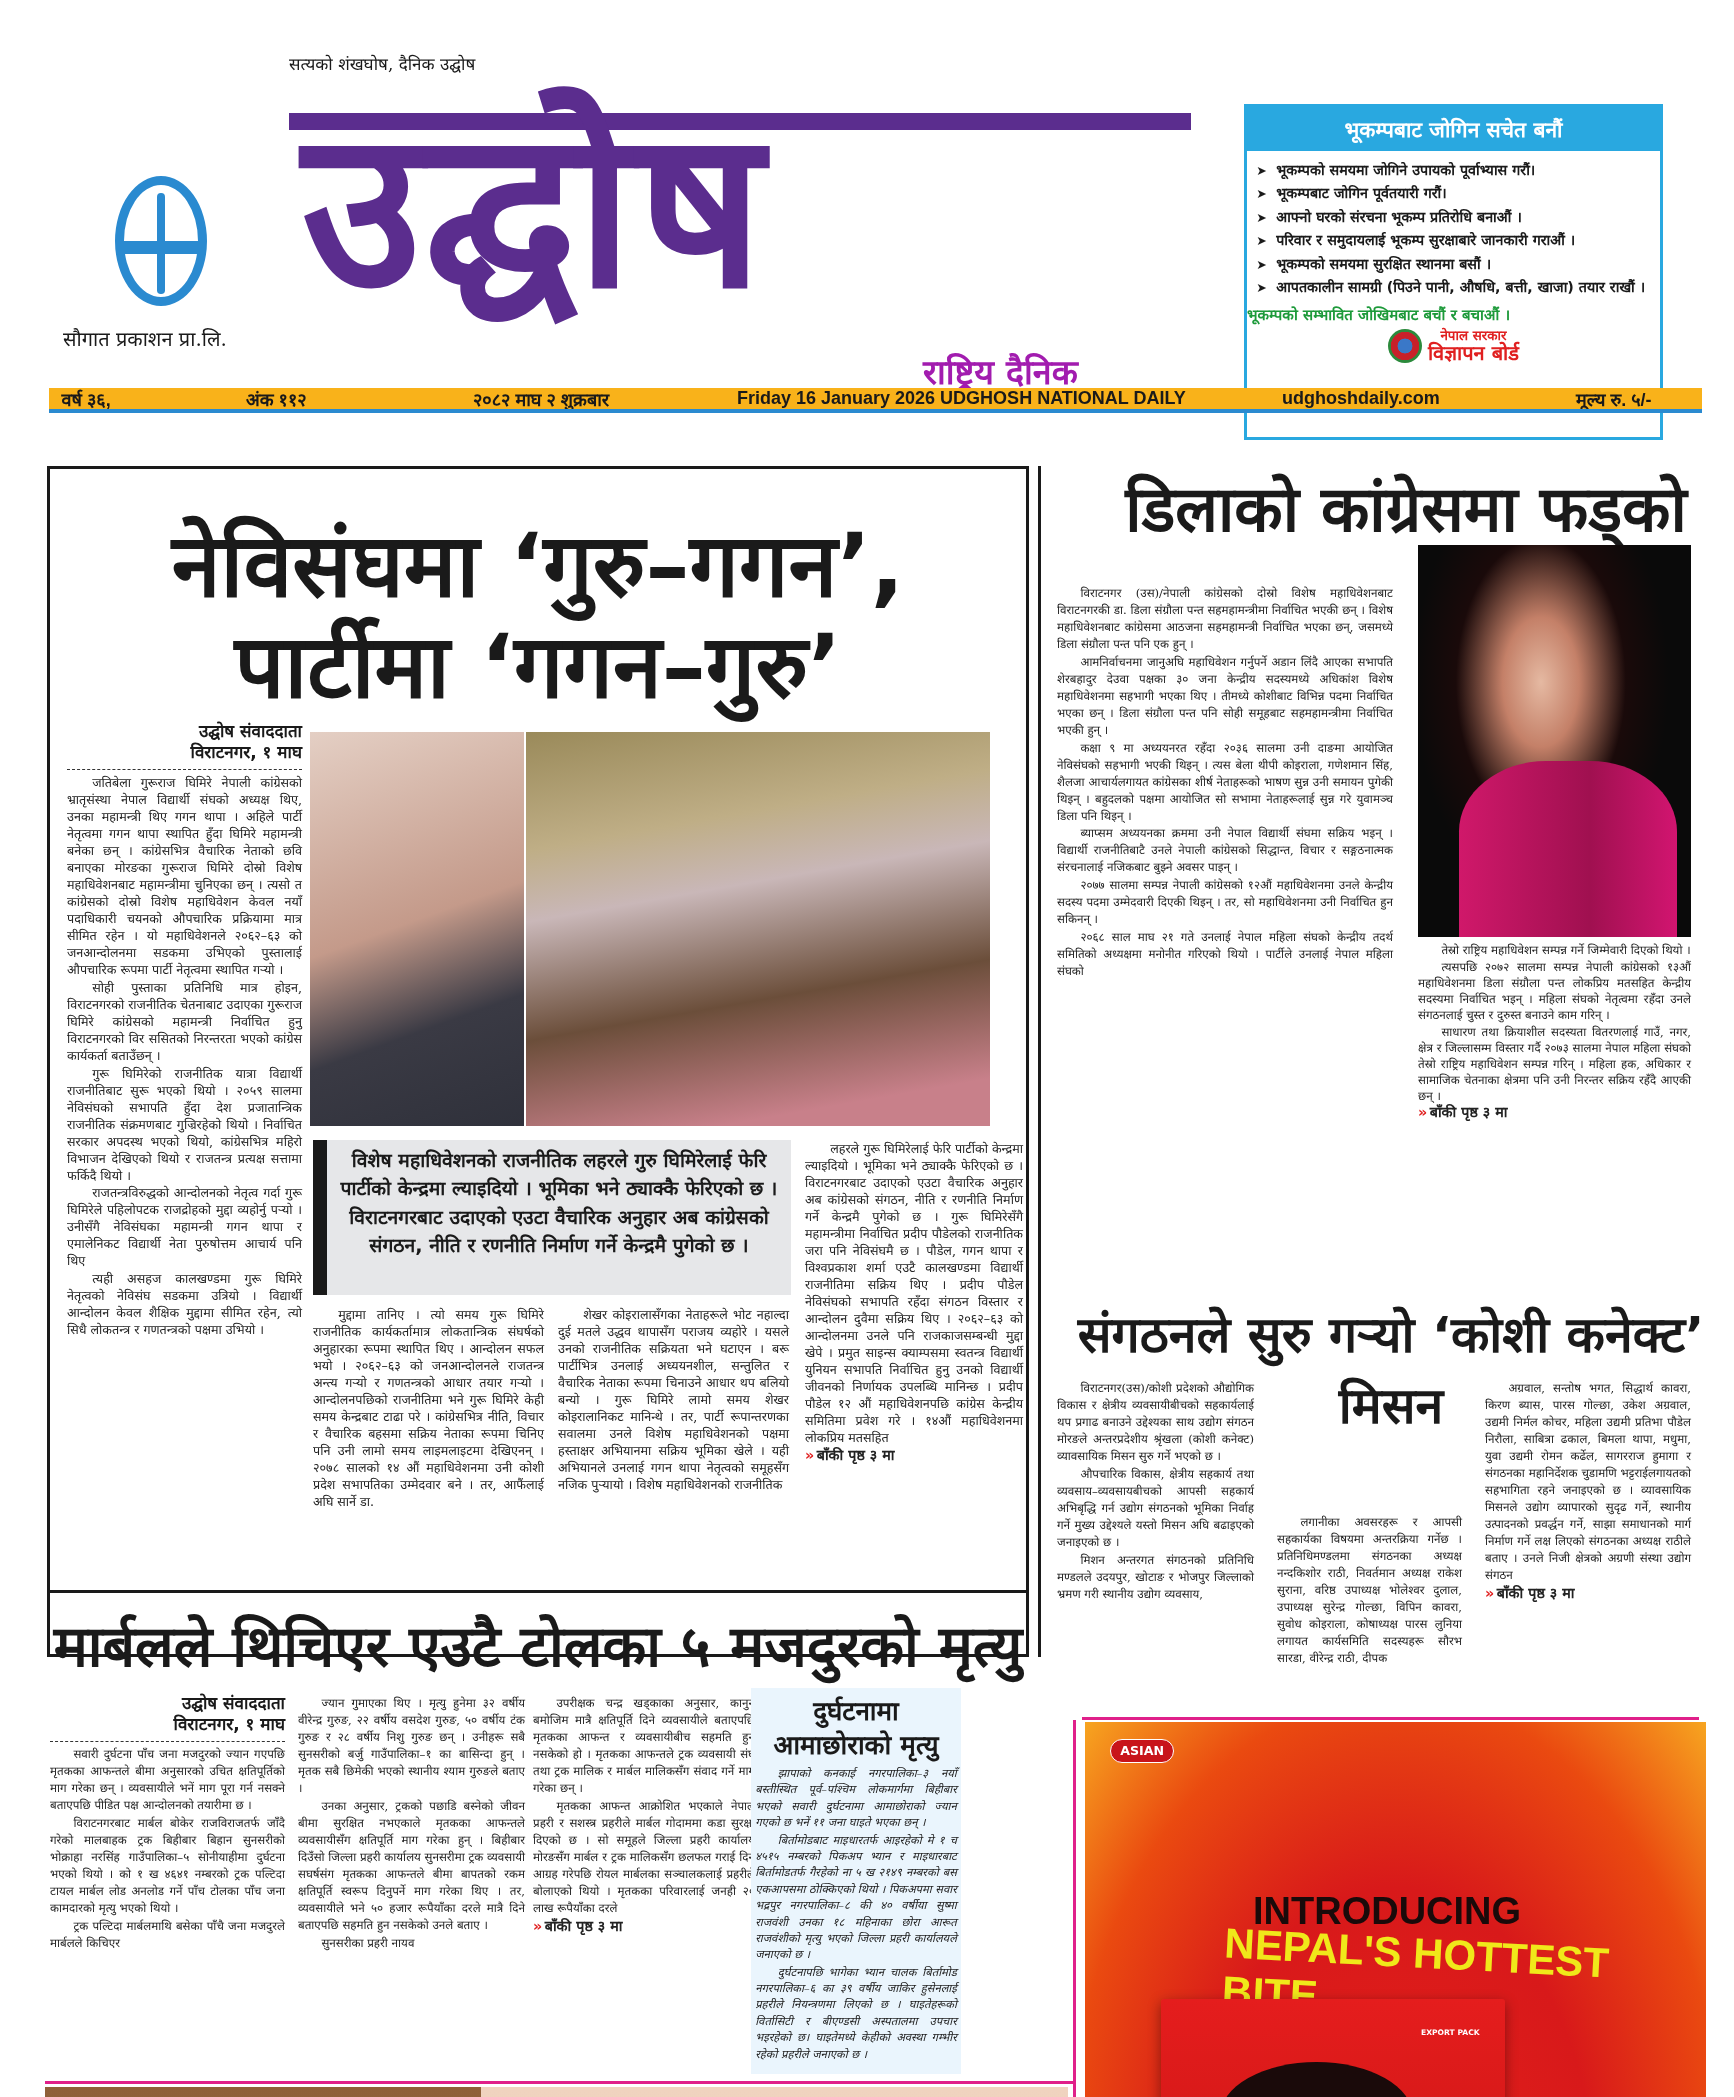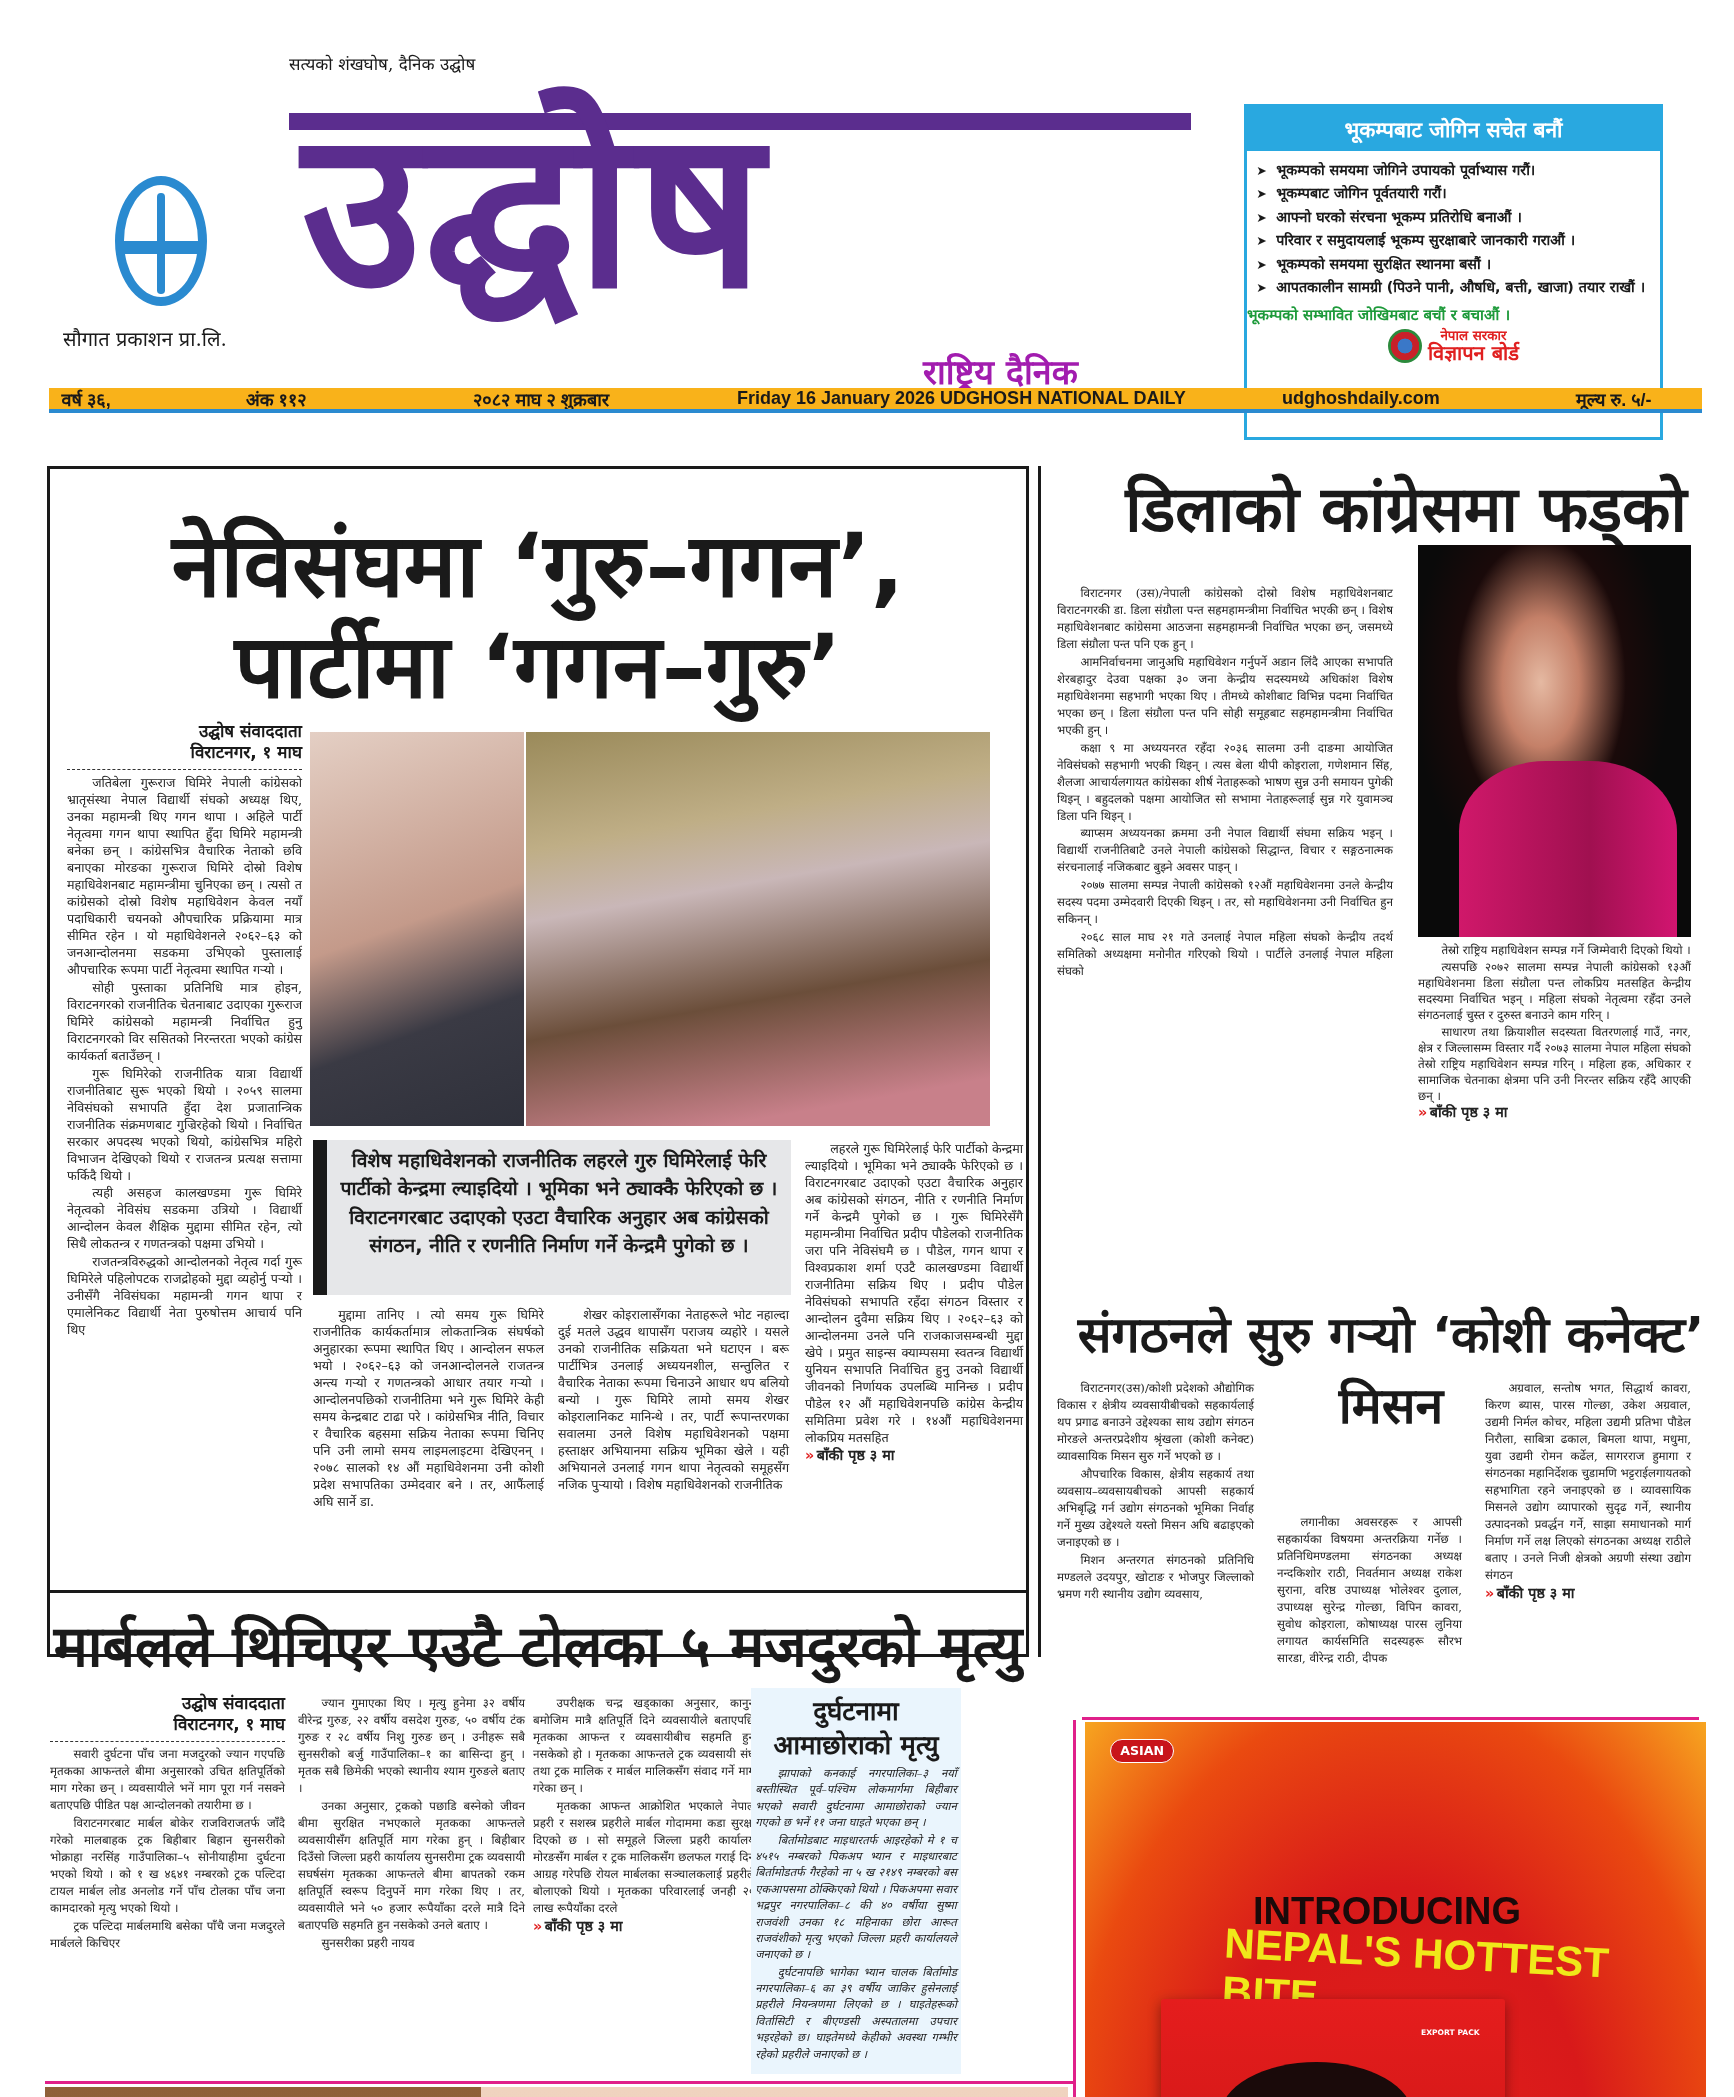--- a/index.html
+++ b/index.html
@@ -117,22 +117,22 @@
   <div class="abs lead-head" style="top:42px">नेविसंघमा ‘गुरु–गगन’,</div>
 
   <div class="abs" style="left:17px; top:252px; width:235px;">
     <div class="byline">उद्घोष संवाददाता</div>
     <div class="byline loc">विराटनगर, १ माघ</div>
     <div class="dash"></div>
     <div class="col">
       <p>जतिबेला गुरूराज घिमिरे नेपाली कांग्रेसको भ्रातृसंस्था नेपाल विद्यार्थी संघको अध्यक्ष थिए, उनका महामन्त्री थिए गगन थापा । अहिले पार्टी नेतृत्वमा गगन थापा स्थापित हुँदा घिमिरे महामन्त्री बनेका छन् । कांग्रेसभित्र वैचारिक नेताको छवि बनाएका मोरङका गुरूराज घिमिरे दोस्रो विशेष महाधिवेशनबाट महामन्त्रीमा चुनिएका छन् । त्यसो त कांग्रेसको दोस्रो विशेष महाधिवेशन केवल नयाँ पदाधिकारी चयनको औपचारिक प्रक्रियामा मात्र सीमित रहेन । यो महाधिवेशनले २०६२–६३ को जनआन्दोलनमा सडकमा उभिएको पुस्तालाई औपचारिक रूपमा पार्टी नेतृत्वमा स्थापित गर्‍यो ।</p>
       <p>सोही पुस्ताका प्रतिनिधि मात्र होइन, विराटनगरको राजनीतिक चेतनाबाट उदाएका गुरूराज घिमिरे कांग्रेसको महामन्त्री निर्वाचित हुनु विराटनगरको विर ससितको निरन्तरता भएको कांग्रेस कार्यकर्ता बताउँछन् ।</p>
       <p>गुरू घिमिरेको राजनीतिक यात्रा विद्यार्थी राजनीतिबाट सुरू भएको थियो । २०५९ सालमा नेविसंघको सभापति हुँदा देश प्रजातान्त्रिक राजनीतिक संक्रमणबाट गुज्रिरहेको थियो । निर्वाचित सरकार अपदस्थ भएको थियो, कांग्रेसभित्र महिरो विभाजन देखिएको थियो र राजतन्त्र प्रत्यक्ष सत्तामा फर्किदै थियो ।</p>
+      <p>राजतन्त्रविरुद्धको आन्दोलनको नेतृत्व गर्दा गुरू घिमिरेले पहिलोपटक राजद्रोहको मुद्दा व्यहोर्नु पर्‍यो । उनीसँगै नेविसंघका महामन्त्री गगन थापा र एमालेनिकट विद्यार्थी नेता पुरुषोत्तम आचार्य पनि थिए</p>
       <p>त्यही असहज कालखण्डमा गुरू घिमिरे नेतृत्वको नेविसंघ सडकमा उत्रियो । विद्यार्थी आन्दोलन केवल शैक्षिक मुद्दामा सीमित रहेन, त्यो सिधै लोकतन्त्र र गणतन्त्रको पक्षमा उभियो ।</p>
-      <p>राजतन्त्रविरुद्धको आन्दोलनको नेतृत्व गर्दा गुरू घिमिरेले पहिलोपटक राजद्रोहको मुद्दा व्यहोर्नु पर्‍यो । उनीसँगै नेविसंघका महामन्त्री गगन थापा र एमालेनिकट विद्यार्थी नेता पुरुषोत्तम आचार्य पनि थिए</p>
     </div>
   </div>
 
   <div class="abs photo photo-l" style="left:260px; top:263px; width:474px; height:394px;"></div>
   <div class="abs photo photo-r" style="left:474px; top:263px; width:466px; height:394px; border-left:2.5px solid #fff;"></div>
 
   <div class="abs pullquote" style="left:263px; top:671px; width:478px; height:155px;">विशेष महाधिवेशनको राजनीतिक लहरले गुरु घिमिरेलाई फेरि पार्टीको केन्द्रमा ल्याइदियो । भूमिका भने ठ्याक्कै फेरिएको छ । विराटनगरबाट उदाएको एउटा वैचारिक अनुहार अब कांग्रेसको संगठन, नीति र रणनीति निर्माण गर्ने केन्द्रमै पुगेको छ ।</div>
 
   <div class="abs col" style="left:263px; top:837px; width:231px;">
     <p>मुद्दामा तानिए । त्यो समय गुरू घिमिरे राजनीतिक कार्यकर्तामात्र लोकतान्त्रिक संघर्षको अनुहारका रूपमा स्थापित थिए । आन्दोलन सफल भयो । २०६२–६३ को जनआन्दोलनले राजतन्त्र अन्त्य गर्‍यो र गणतन्त्रको आधार तयार गर्‍यो । आन्दोलनपछिको राजनीतिमा भने गुरू घिमिरे केही समय केन्द्रबाट टाढा परे । कांग्रेसभित्र नीति, विचार र वैचारिक बहसमा सक्रिय नेताका रूपमा चिनिए पनि उनी लामो समय लाइमलाइटमा देखिएनन् । २०७८ सालको १४ औं महाधिवेशनमा उनी कोशी प्रदेश सभापतिका उम्मेदवार बने । तर, आफैंलाई अघि सार्ने डा.</p>

